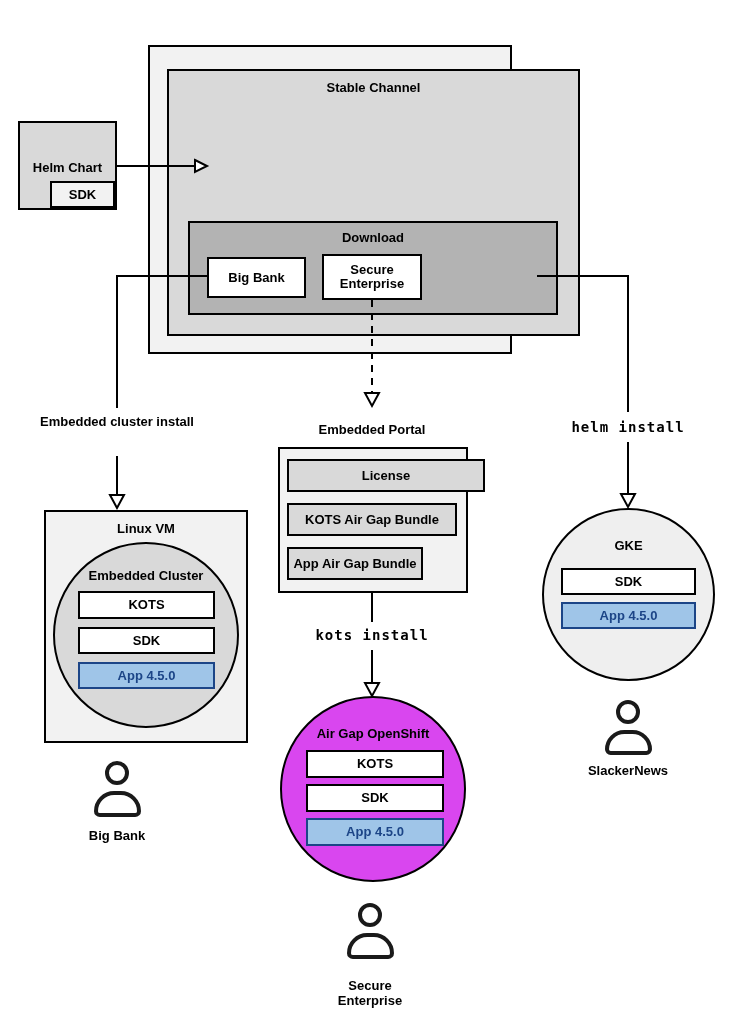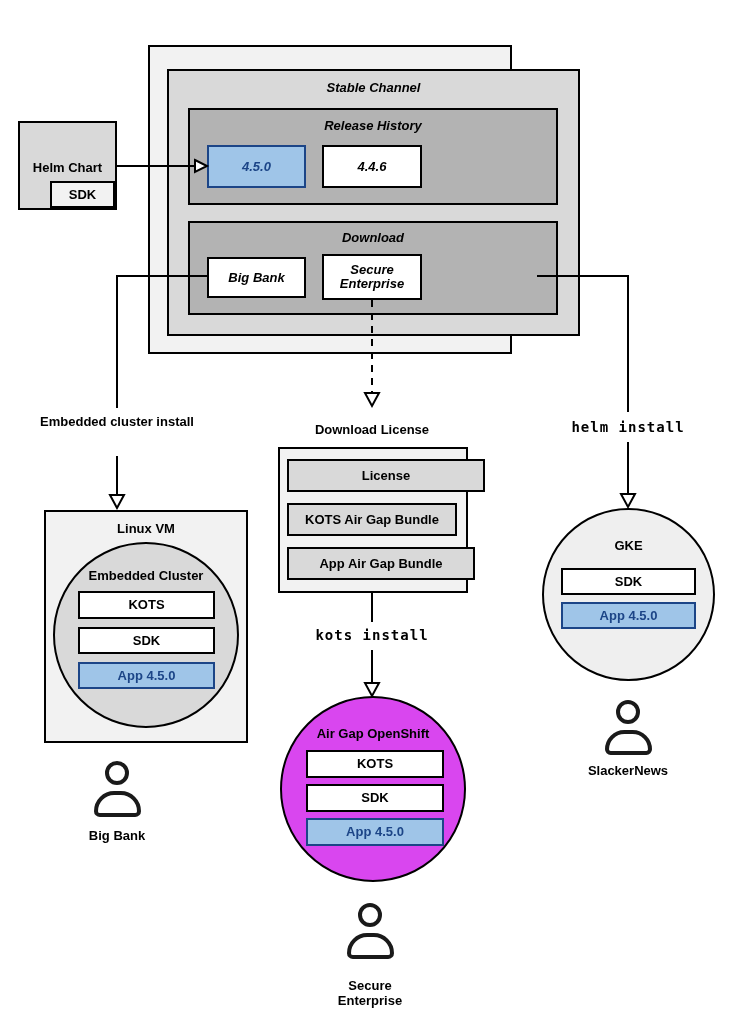--- a/index.html
+++ b/index.html
@@ -20,30 +20,25 @@
   .p-head{border:4px solid #1a1a1a;border-radius:50%;background:#fff;}
   .p-body{border:4px solid #1a1a1a;border-radius:24px 24px 7px 7px;background:#fff;}
   svg.overlay{position:absolute;left:0;top:0;pointer-events:none;}
 </style>
 </head>
 <body>
 
 <div id="canvas">
 
 
-  <div class="abs box g-light" style="left:148px;top:45px;width:364px;height:309px;font-style:italic;">
+  <div class="abs box g-light" style="left:148px;top:45px;width:364px;height:309px;">
 
     <div class="abs box g-mid" style="left:17px;top:22px;width:413px;height:267px;">
       <div class="abs lbl" style="left:0;top:9px;width:100%;">Stable Channel</div>
 
-      <div class="abs box g-dark" style="left:19px;top:37px;width:370px;height:97px;">
-        <div class="abs lbl" style="left:0;top:8px;width:100%;">Release History</div>
-        <div class="abs node hl" style="left:17px;top:35px;width:99px;height:43px;">4.5.0</div>
-        <div class="abs node" style="left:132px;top:35px;width:100px;height:43px;">4.4.6</div>
-      </div>
 
       <div class="abs box g-dark" style="left:19px;top:150px;width:370px;height:94px;">
         <div class="abs lbl" style="left:0;top:7px;width:100%;">Download</div>
         <div class="abs node" style="left:17px;top:34px;width:99px;height:41px;">Big Bank</div>
         <div class="abs node" style="left:132px;top:31px;width:100px;height:46px;padding:0 8px;">Secure Enterprise</div>
       </div>
     </div>
   </div>
 
   <div class="abs box g-mid" style="left:18px;top:121px;width:99px;height:89px;">
@@ -60,26 +55,26 @@
       <div class="abs node" style="left:23px;top:47px;width:137px;height:28px;">KOTS</div>
       <div class="abs node" style="left:23px;top:83px;width:137px;height:27px;">SDK</div>
       <div class="abs node hl" style="left:23px;top:118px;width:137px;height:27px;">App 4.5.0</div>
     </div>
   </div>
 
   <div class="abs p-head" style="left:105px;top:761px;width:24px;height:24px;"></div>
   <div class="abs p-body" style="left:94px;top:791px;width:47px;height:26px;"></div>
   <div class="abs lbl" style="left:57px;top:828px;width:120px;">Big Bank</div>
 
-  <div class="abs lbl" style="left:292px;top:422px;width:160px;">Download License</div>
+  <div class="abs lbl" style="left:292px;top:422px;width:160px;">Embedded Portal</div>
 
   <div class="abs box g-light" style="left:278px;top:447px;width:190px;height:146px;">
     <div class="abs node g-mid" style="left:7px;top:10px;width:198px;height:33px;background:#d9d9d9;">License</div>
     <div class="abs node g-mid" style="left:7px;top:54px;width:170px;height:33px;background:#d9d9d9;">KOTS Air Gap Bundle</div>
-    <div class="abs node g-mid" style="left:7px;top:98px;width:188px;height:33px;background:#d9d9d9;">App Air Gap Bundle</div>
+    <div class="abs node g-mid" style="left:7px;top:98px;width:136px;height:33px;background:#d9d9d9;">App Air Gap Bundle</div>
   </div>
 
   <div class="abs mono" style="left:292px;top:627px;width:160px;">kots install</div>
 
   <div class="abs circle g-light" style="left:280px;top:696px;width:186px;height:186px;background:#d946ef;">
     <div class="abs lbl" style="left:0;top:28px;width:100%;">Air Gap OpenShift</div>
     <div class="abs node" style="left:24px;top:52px;width:138px;height:28px;">KOTS</div>
     <div class="abs node" style="left:24px;top:86px;width:138px;height:28px;">SDK</div>
     <div class="abs node hl" style="left:24px;top:120px;width:138px;height:28px;">App 4.5.0</div>
   </div>

